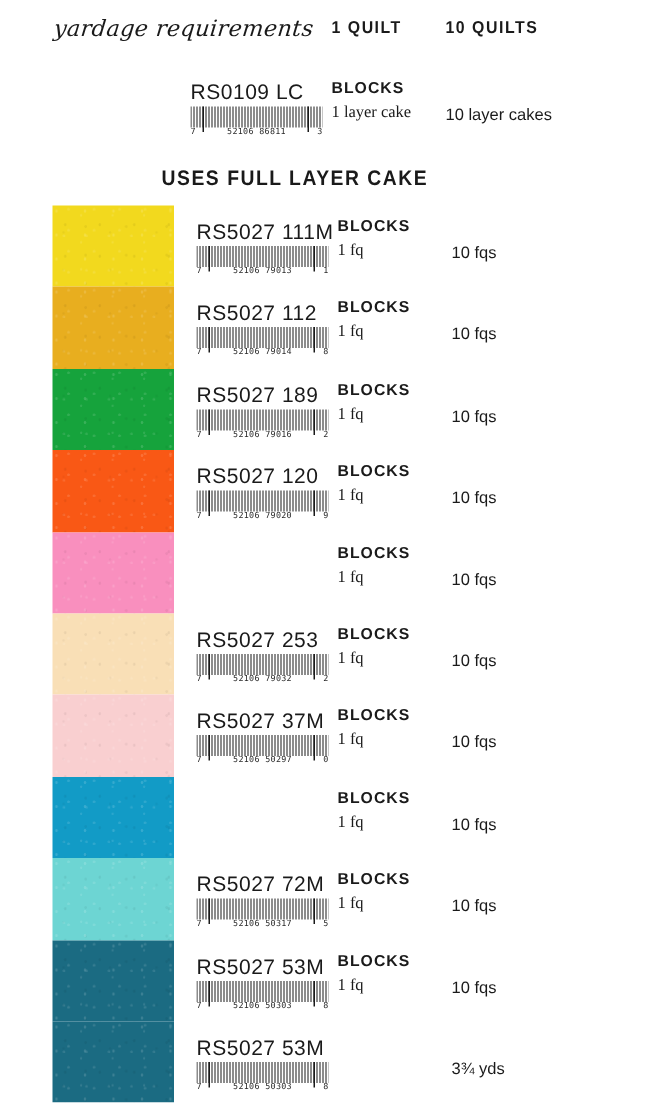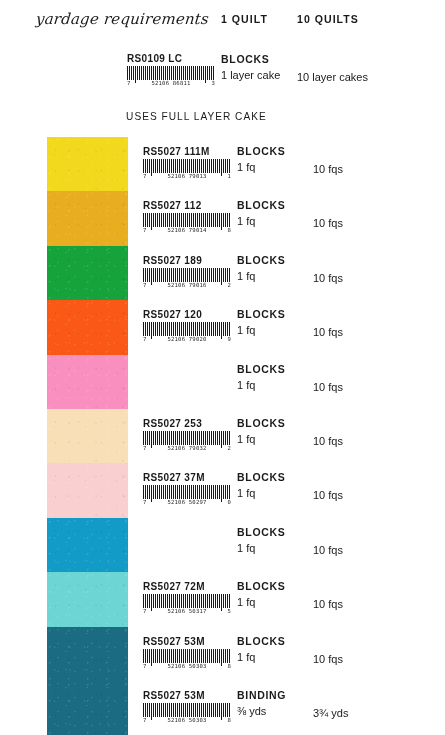--- a/index.html
+++ b/index.html
@@ -60,31 +60,31 @@
     height: 48px;
   }
 
   
   .section-label {
     position: absolute;
     left: 0;
     top: 110px;
     width: 393px;
     text-align: center;
-    font-weight: normal;
-    font-size: 11px;
+    font-weight: bold;
+    font-size: 14px;
     letter-spacing: 1.1px;
     color: #1a1a1a;
   }
   .section-label span { display: inline-block; transform: scaleX(0.92); }
 
   
   .rows {
     position: absolute;
-    left: 16px;
+    left: 4px;
     top: 137px;
     width: 405px;
   }
   .row {
     position: relative;
     height: 54.4px;
   }
   .swatch {
     position: absolute;
     left: 31px;
@@ -109,22 +109,22 @@
 
   
   .sku-block {
     position: absolute;
     left: 127px;
     width: 88px;
   }
   .row .sku-block { top: 9px; }
   .lc-row .sku-block { top: 3px; }
   .sku {
-    font-weight: bold;
-    font-size: 10px;
+    font-weight: normal;
+    font-size: 14px;
     letter-spacing: 0.35px;
     color: #1a1a1a;
     white-space: nowrap;
     text-align: left;
   }
   .barcode {
     margin-top: 2px;
     height: 14px;
     width: 88px;
     background-repeat: repeat-x;
@@ -172,20 +172,21 @@
     font-size: 10.5px;
     letter-spacing: 0.7px;
     color: #1a1a1a;
     white-space: nowrap;
   }
   .qty-one {
     margin-top: 4px;
     font-size: 11px;
     color: #1a1a1a;
     white-space: nowrap;
+    font-family: Liberation Serif, serif;
   }
   .qty-ten {
     position: absolute;
     left: 297px;
     font-size: 11px;
     color: #1a1a1a;
     white-space: nowrap;
     text-align: center;
   }
   .row .qty-ten { top: 26px; }
@@ -450,19 +451,15 @@
         <div class="barcode"></div>
         <div class="guard-l"></div>
         <div class="guard-r"></div>
       </div>
       <div class="barcode-digits">
         <span>7</span>
         <span>52106 50303</span>
         <span>8</span>
       </div>
     </div>
-    <div class="use-col">
-      <div class="use-label">BINDING</div>
-      <div class="qty-one">⅜ yds</div>
-    </div>
     <div class="qty-ten">3¾ yds</div>
   </div>
 </div>
 
 </body></html>

